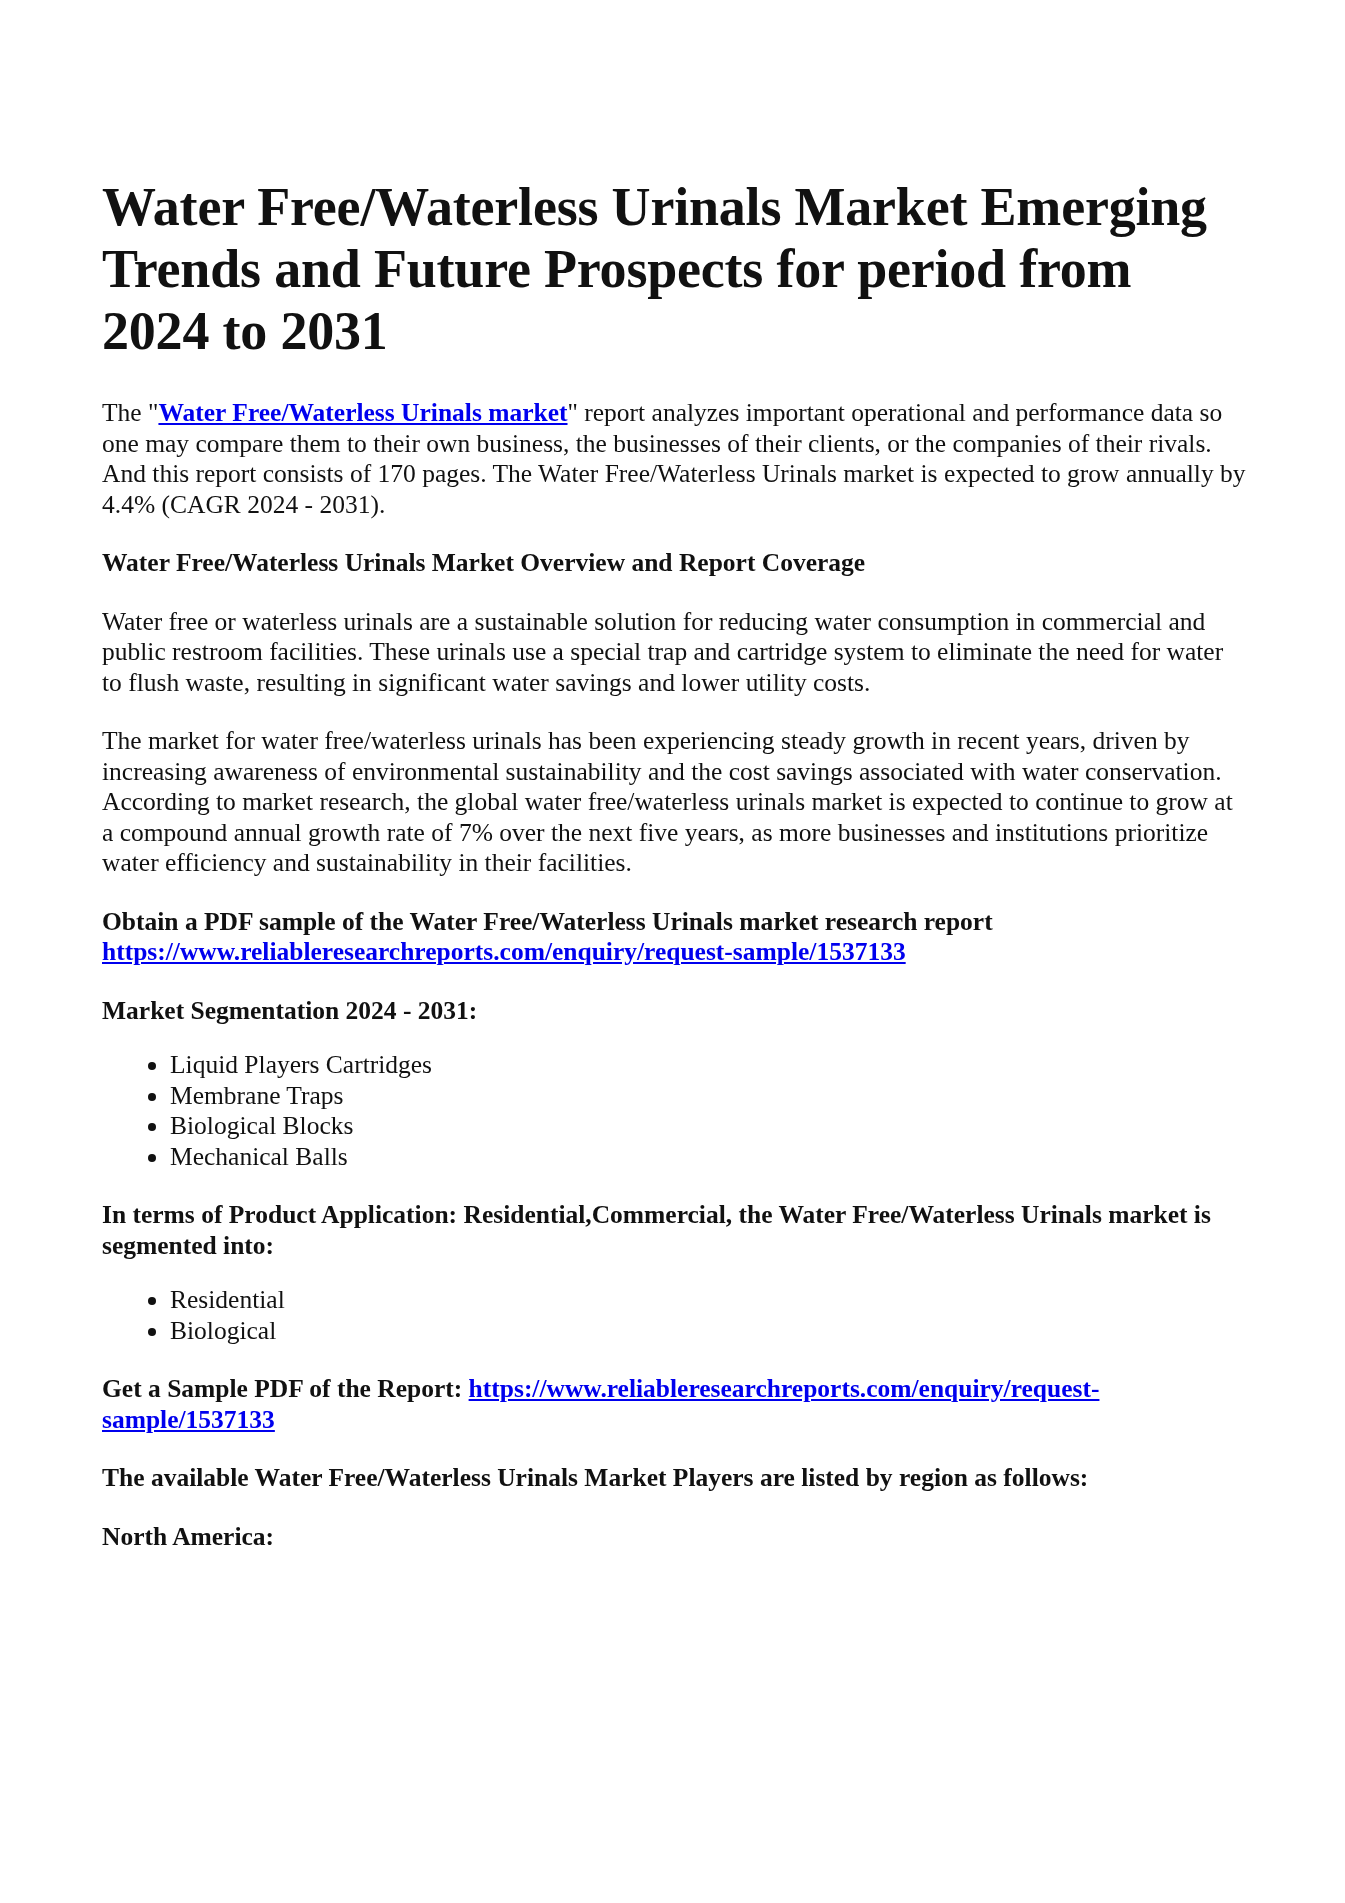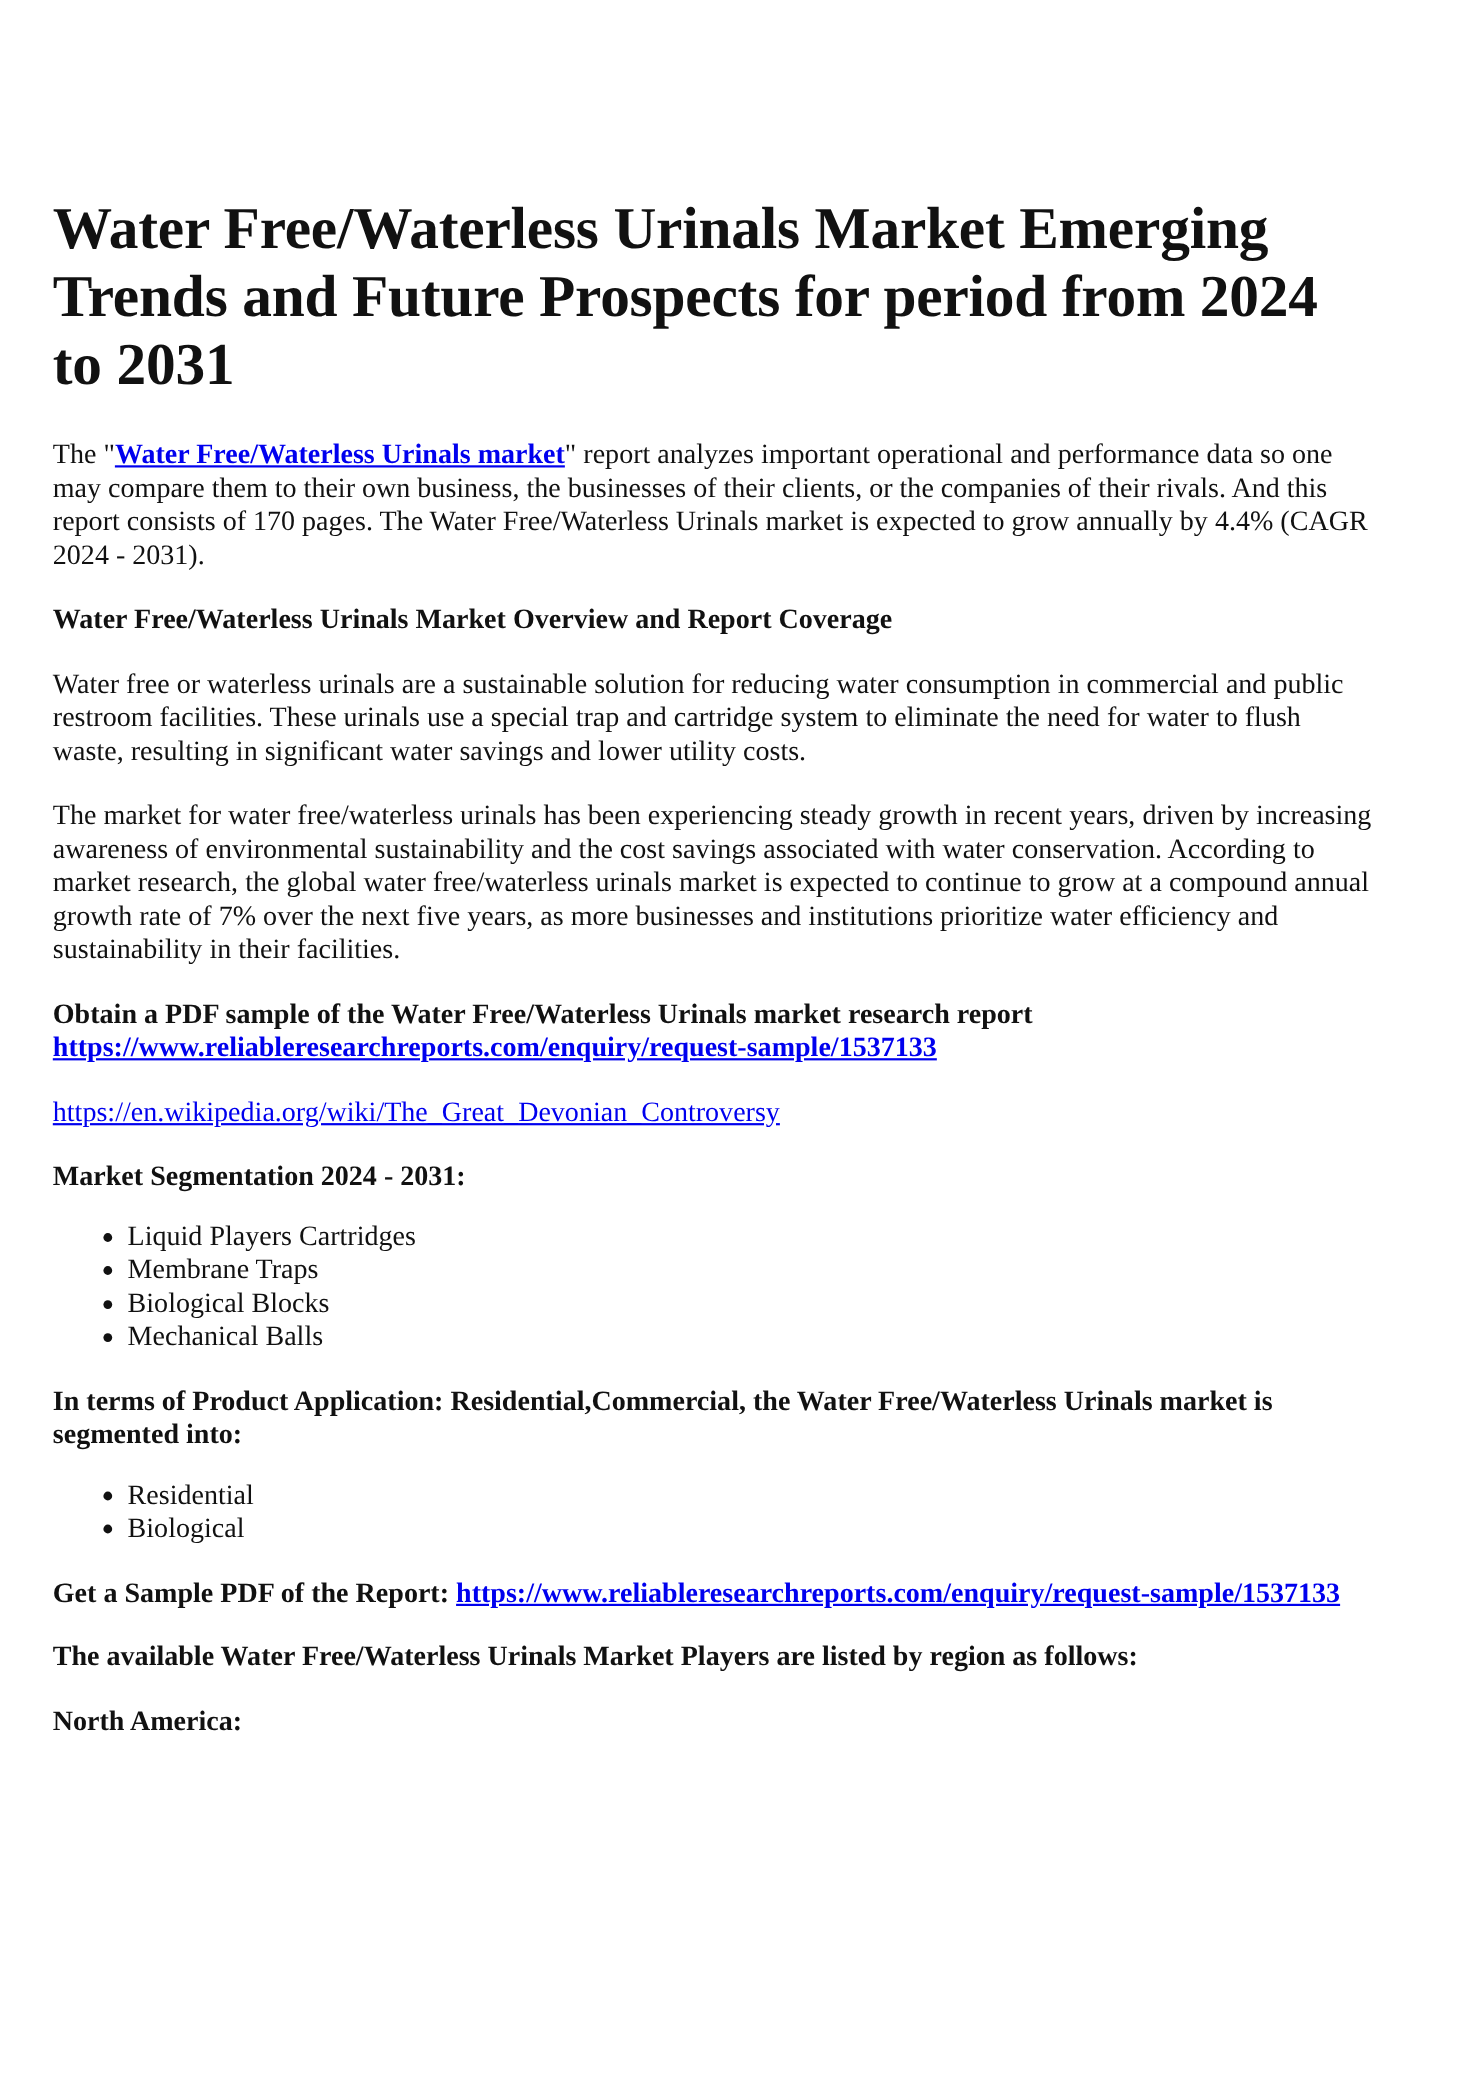--- a/index.html
+++ b/index.html
@@ -5,21 +5,21 @@
     html, body { margin: 0; padding: 0; background: #ffffff; }
     body {
       width: 1345px;
       height: 1903px;
       overflow: hidden;
       font-family: "Liberation Serif", "DejaVu Serif", serif;
       color: #111111;
     }
     .page {
       position: relative;
-      padding: 176px 98px 0 48px;
+      padding: 176px 98px 0 102px;
       box-sizing: border-box;
       width: 1345px;
     }
     h1 {
       font-size: 54px;
       line-height: 62px;
       font-weight: bold;
       margin: 0 0 36px 0;
       letter-spacing: -0.2px;
     }
@@ -52,21 +52,20 @@
   <p><span>The "</span><a class="b" href="#">Water Free/Waterless Urinals market</a><span>" report analyzes important operational and performance data so one may compare them to their own business, the businesses of their clients, or the companies of their rivals. And this report consists of 170 pages. The Water Free/Waterless Urinals market is expected to grow annually by 4.4% (CAGR 2024 - 2031).</span></p>
 
   <p class="bold">Water Free/Waterless Urinals Market Overview and Report Coverage</p>
 
   <p>Water free or waterless urinals are a sustainable solution for reducing water consumption in commercial and public restroom facilities. These urinals use a special trap and cartridge system to eliminate the need for water to flush waste, resulting in significant water savings and lower utility costs.</p>
 
   <p>The market for water free/waterless urinals has been experiencing steady growth in recent years, driven by increasing awareness of environmental sustainability and the cost savings associated with water conservation. According to market research, the global water free/waterless urinals market is expected to continue to grow at a compound annual growth rate of 7% over the next five years, as more businesses and institutions prioritize water efficiency and sustainability in their facilities.</p>
 
   <p class="bold"><span>Obtain a PDF sample of the Water Free/Waterless Urinals market research report </span><a class="b" href="#">https://www.reliableresearchreports.com/enquiry/request-sample/1537133</a></p>
 
-  <p><a href="#">https://en.wikipedia.org/wiki/The_Great_Devonian_Controversy</a></p>
 
   <p class="bold">Market Segmentation 2024 - 2031:</p>
 
 
   <ul>
     <li>Liquid Players Cartridges</li>
     <li>Membrane Traps</li>
     <li>Biological Blocks</li>
     <li>Mechanical Balls</li>
   </ul>

